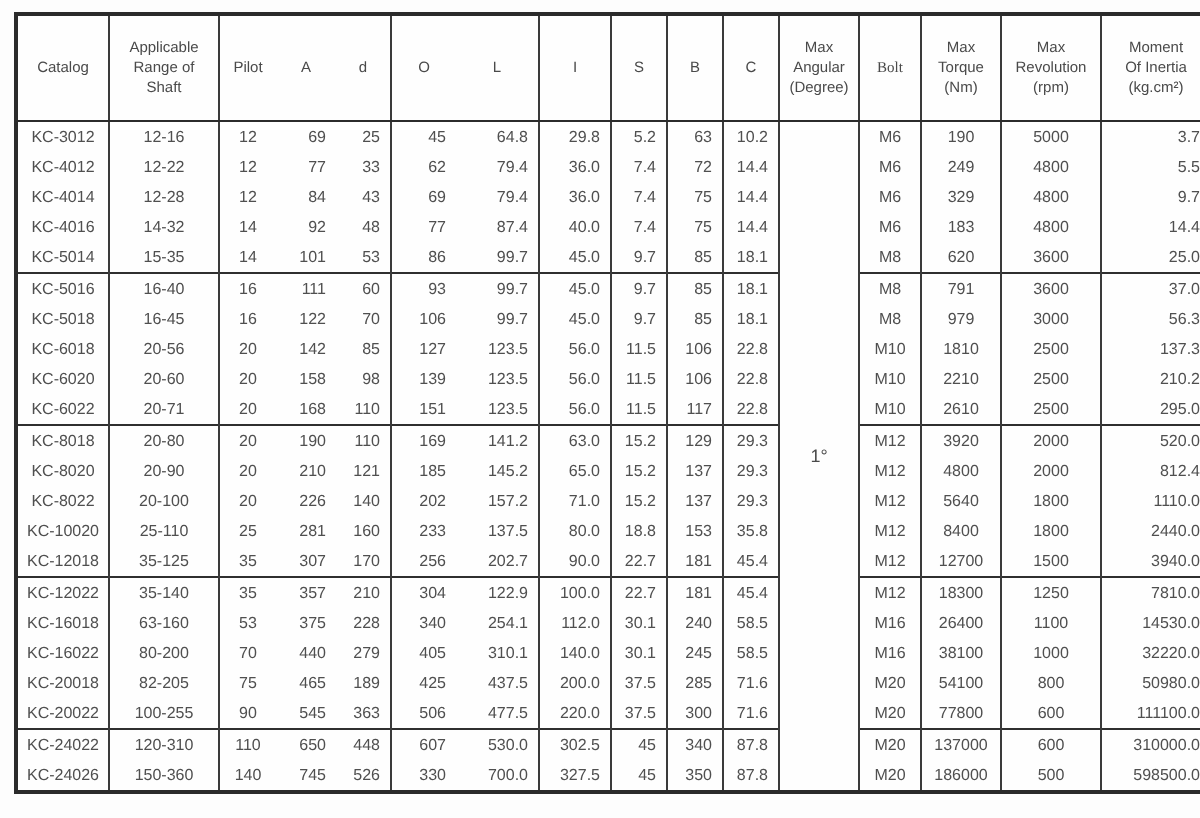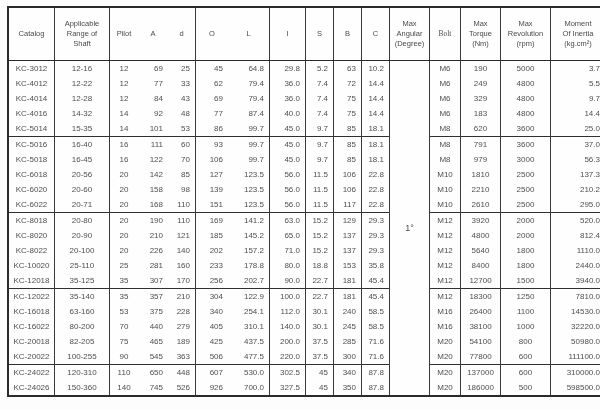--- a/index.html
+++ b/index.html
@@ -318,21 +318,21 @@
           <td class="br al-center">1800</td>
           <td class="al-right">1110.0</td>
         </tr>
         <tr>
           <td class="br al-center">KC-10020</td>
           <td class="br al-center">25-110</td>
           <td class="al-center">25</td>
           <td class="al-right">281</td>
           <td class="br al-right">160</td>
           <td class="al-right">233</td>
-          <td class="br al-right">178.8</td>
+          <td class="br al-right">137.5</td>
           <td class="br al-right">80.0</td>
           <td class="br al-right">18.8</td>
           <td class="br al-right">153</td>
           <td class="br al-right">35.8</td>
           <td class="br al-center">M12</td>
           <td class="br al-center">8400</td>
           <td class="br al-center">1800</td>
           <td class="al-right">2440.0</td>
         </tr>
         <tr>
@@ -453,21 +453,21 @@
           <td class="br al-center">137000</td>
           <td class="br al-center">600</td>
           <td class="al-right">310000.0</td>
         </tr>
         <tr>
           <td class="br al-center">KC-24026</td>
           <td class="br al-center">150-360</td>
           <td class="al-center">140</td>
           <td class="al-right">745</td>
           <td class="br al-right">526</td>
-          <td class="al-right">926</td>
+          <td class="al-right">330</td>
           <td class="br al-right">700.0</td>
           <td class="br al-right">327.5</td>
           <td class="br al-right">45</td>
           <td class="br al-right">350</td>
           <td class="br al-right">87.8</td>
           <td class="br al-center">M20</td>
           <td class="br al-center">186000</td>
           <td class="br al-center">500</td>
           <td class="al-right">598500.0</td>
         </tr>

